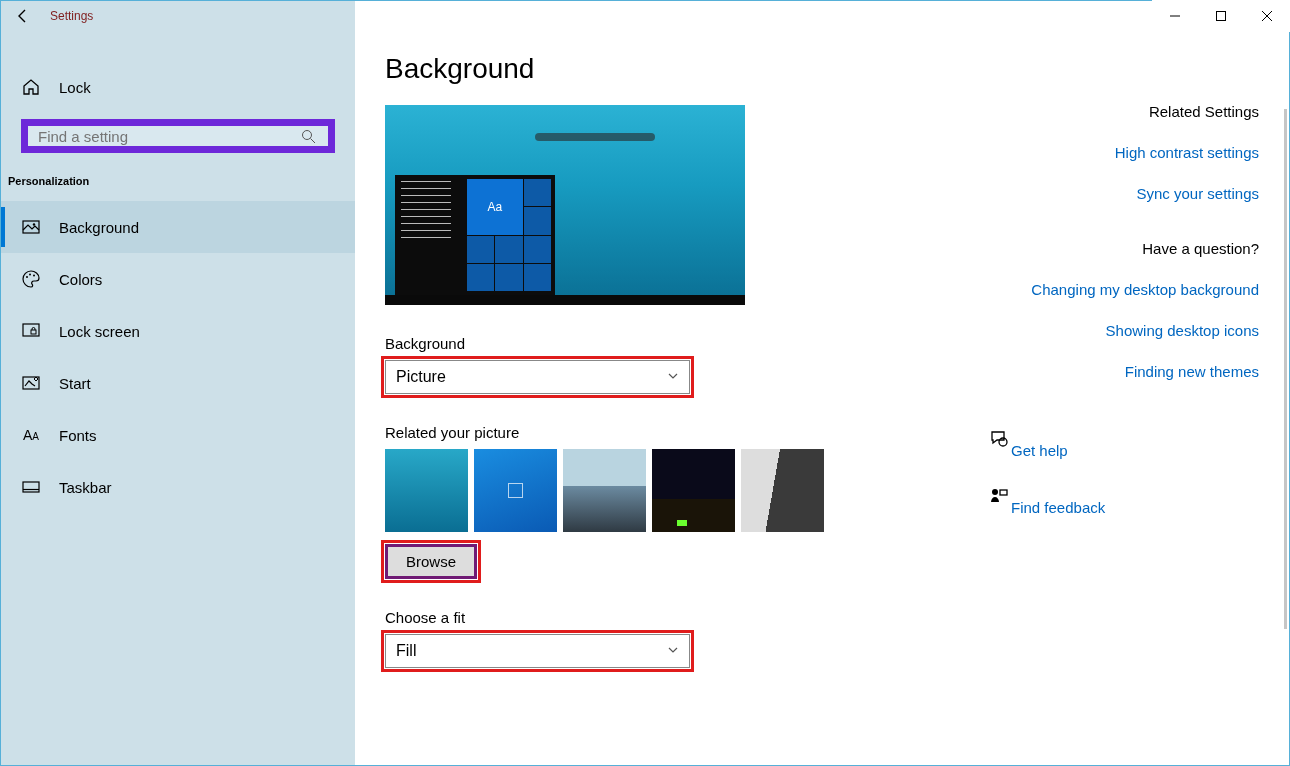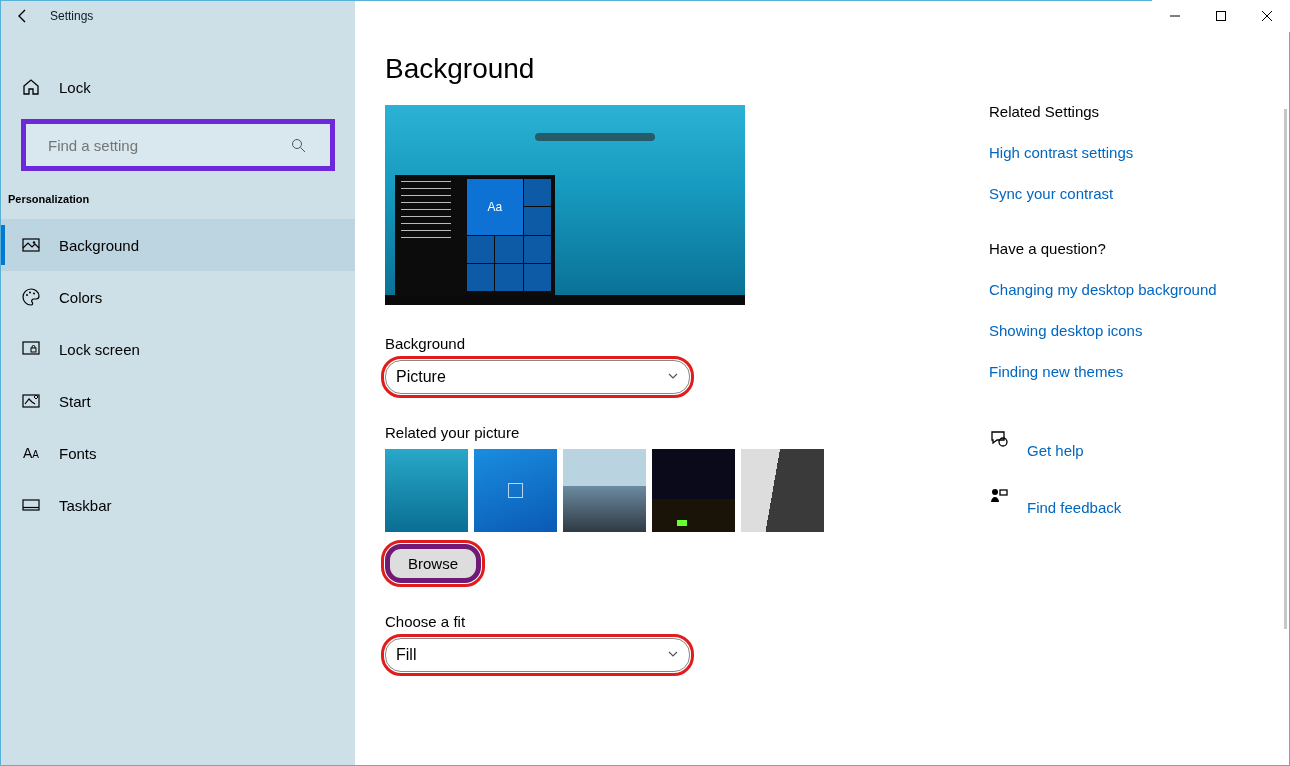--- a/index.html
+++ b/index.html
@@ -3,29 +3,29 @@
 <meta charset="utf-8">
 <style>
   * { box-sizing: border-box; margin: 0; padding: 0; }
   html, body { width: 1290px; height: 766px; font-family: "Segoe UI", Arial, sans-serif; background: #fff; overflow: hidden; }
   .app { display: flex; width: 100%; height: 100%; border: 1px solid #56b0d8; }
 
   
   .titlebar { position: absolute; top: 0; left: 0; right: 0; height: 32px; display: flex; align-items: center; justify-content: flex-end; z-index: 10; }
   .titlebar .left { position: absolute; left: 0; top: 0; display: flex; align-items: center; height: 32px; }
   .titlebar .back { width: 46px; height: 32px; display: flex; align-items: center; justify-content: center; cursor: pointer; }
-  .titlebar .title { font-size: 12px; padding-left: 4px; color: #0f172a; }
+  .titlebar .title { font-size: 12px; padding-left: 4px; color: #7f1d1d; }
   .winbtn { width: 46px; height: 32px; display: flex; align-items: center; justify-content: center; cursor: pointer; background: #fff; }
   .winbtn svg { stroke: #000; }
 
   
   .sidebar { width: 354px; height: 100%; background: #cde0e8; padding-top: 48px; flex-shrink: 0; }
   .home { display: flex; align-items: center; height: 44px; padding-left: 20px; gap: 18px; cursor: pointer; margin-top: 16px; }
   .home .icolabel { font-size: 15px; color: #000; }
-  .search { margin: 10px 20px 0 20px; height: 52px; border: 5px solid #6d28d9; background: #d9e8ef; display: flex; align-items: center; padding: 0 10px; justify-content: center; }
+  .search { margin: 10px 20px 0 20px; height: 34px; border: 7px solid #6d28d9; background: #d9e8ef; display: flex; align-items: center; padding: 0 10px; justify-content: space-between; }
   .search input { background: transparent; border: none; outline: none; font-size: 15px; color: #555; width: 240px; }
   .category { font-size: 11px; font-weight: 600; padding: 22px 0 14px 7px; }
   .navitem { display: flex; align-items: center; height: 52px; padding-left: 20px; gap: 18px; cursor: pointer; position: relative; }
   .navitem.selected { background: #bcd5e0; }
   .navitem.selected::before { content: ""; position: absolute; left: 0; top: 6px; bottom: 6px; width: 4px; background: #0078d4; }
   .navitem .icolabel { font-size: 15px; color: #000; }
   .ico { width: 20px; height: 20px; display: flex; align-items: center; justify-content: center; }
 
   
   .main { flex: 1; height: 100%; padding: 52px 30px 0 30px; overflow: hidden; display: flex; position: relative; }
@@ -38,38 +38,38 @@
   .preview .taskbar { position: absolute; left: 0; bottom: 0; width: 360px; height: 10px; background: #0a0a0a; }
   .preview .startmenu { position: absolute; left: 10px; bottom: 10px; width: 160px; height: 120px; background: #0c0c0c; display: flex; }
   .preview .startlist { width: 72px; padding: 6px 6px; display:flex; flex-direction:column; gap:6px; }
   .preview .startlist div { height:1px; background:#bbb; width:50px; }
   .preview .tiles { flex:1; display:grid; grid-template-columns:repeat(3,1fr); grid-template-rows:repeat(4,1fr); gap:1px; padding:4px 4px 4px 0; }
   .preview .tile { background:#0d5aa7; }
   .preview .tilebig { grid-column: span 2; grid-row: span 2; background:#0d72d4; display:flex; align-items:center; justify-content:center; color:#fff; font-size:12px; }
 
   .label { font-size: 15px; margin-top: 30px; margin-bottom: 8px; }
   .dropdown { width: 305px; height: 34px; border: 1px solid #888; display: flex; align-items: center; justify-content: space-between; padding: 0 10px; cursor: pointer; background:#fff; }
-  .highlight { outline: 3px solid #e01c1c; outline-offset: 1px; border-radius: 16px; }
+  .highlight { outline: 3px solid #e01c1c; outline-offset: 1px; }
   .thumbs { display: flex; gap: 6px; margin-top: 4px; }
   .thumb { width: 83px; height: 83px; cursor: pointer; }
   .t1 { background: linear-gradient(180deg,#28a8c8,#0a6e93); }
   .t2 { background: linear-gradient(160deg,#1a8de0,#0a5ab4); position:relative;}
   .t2::after{content:"";position:absolute;inset:34px 34px;border:1px solid rgba(255,255,255,.7);}
   .t3 { background: linear-gradient(180deg,#b9d4e0 45%,#6b8aa0 45%,#2f3a43 100%); position:relative;}
   .t4 { background: linear-gradient(180deg,#0a0a1a 60%,#1a1408 60%);position:relative;}
   .t4::after{content:"";position:absolute;left:30%;bottom:6px;width:10px;height:6px;background:#6aff2f;}
   .t5 { background: linear-gradient(100deg,#ddd 40%,#3a3a3a 40%); }
-  .browse { margin-top: 12px; padding: 6px 18px; background:#ddd; border:5px solid #701a75; cursor:pointer; font-size:15px; display:inline-block; }
-
-  
-  .rightcol { width: 270px; margin-top: 50px; }
+  .browse { margin-top: 12px; padding: 6px 18px; background:#ddd; border:3px solid #701a75; cursor:pointer; font-size:15px; display:inline-block; }
+
+  
+  .rightcol { width: 270px; margin-top: 50px; text-align: right; }
   .rhead { font-size: 15px; font-weight:400; color:#000; margin-bottom: 12px; }
   .rlink { font-size: 15px; color: #0066c0; margin-bottom: 16px; cursor: pointer; display:block;margin-top:24px; }
   .rgroup { margin-bottom: 38px; }
-  .helprow { display:flex; align-items:center; gap:18px; margin-bottom:16px; }
+  .helprow { display:flex; align-items:center; gap:2px; margin-bottom:16px; }
   .helprow .rlink { margin-bottom:0; }
 </style>
 </head>
 <body>
 
 <div class="titlebar">
   <div class="left">
     <div class="back">
       <svg width="14" height="14" viewBox="0 0 14 14">
           <path d="M9 1 L3 7 L9 13" stroke="#000" stroke-width="1.4" fill="none"></path>
@@ -231,21 +231,21 @@
         <span><svg width="12" height="12" viewBox="0 0 12 12">
               <path d="M2 4l4 4 4-4" fill="none" stroke="#555" stroke-width="1.2"></path>
             </svg></span>
       </div>
     </div>
 
     <div class="rightcol">
       <div class="rgroup">
         <div class="rhead">Related Settings</div>
         <a class="rlink">High contrast settings</a>
-        <a class="rlink">Sync your contrast</a>
+        <a class="rlink">Sync your settings</a>
       </div>
       <div class="rgroup">
         <div class="rhead">Have a question?</div>
         <a class="rlink" style="margin-bottom:10px">Changing my desktop background</a>
         <a class="rlink">Showing desktop icons</a>
         <a class="rlink" style="margin-bottom:10px">Finding new themes</a>
       </div>
       <div class="rgroup">
         <div class="helprow">
           <span class="ico">

